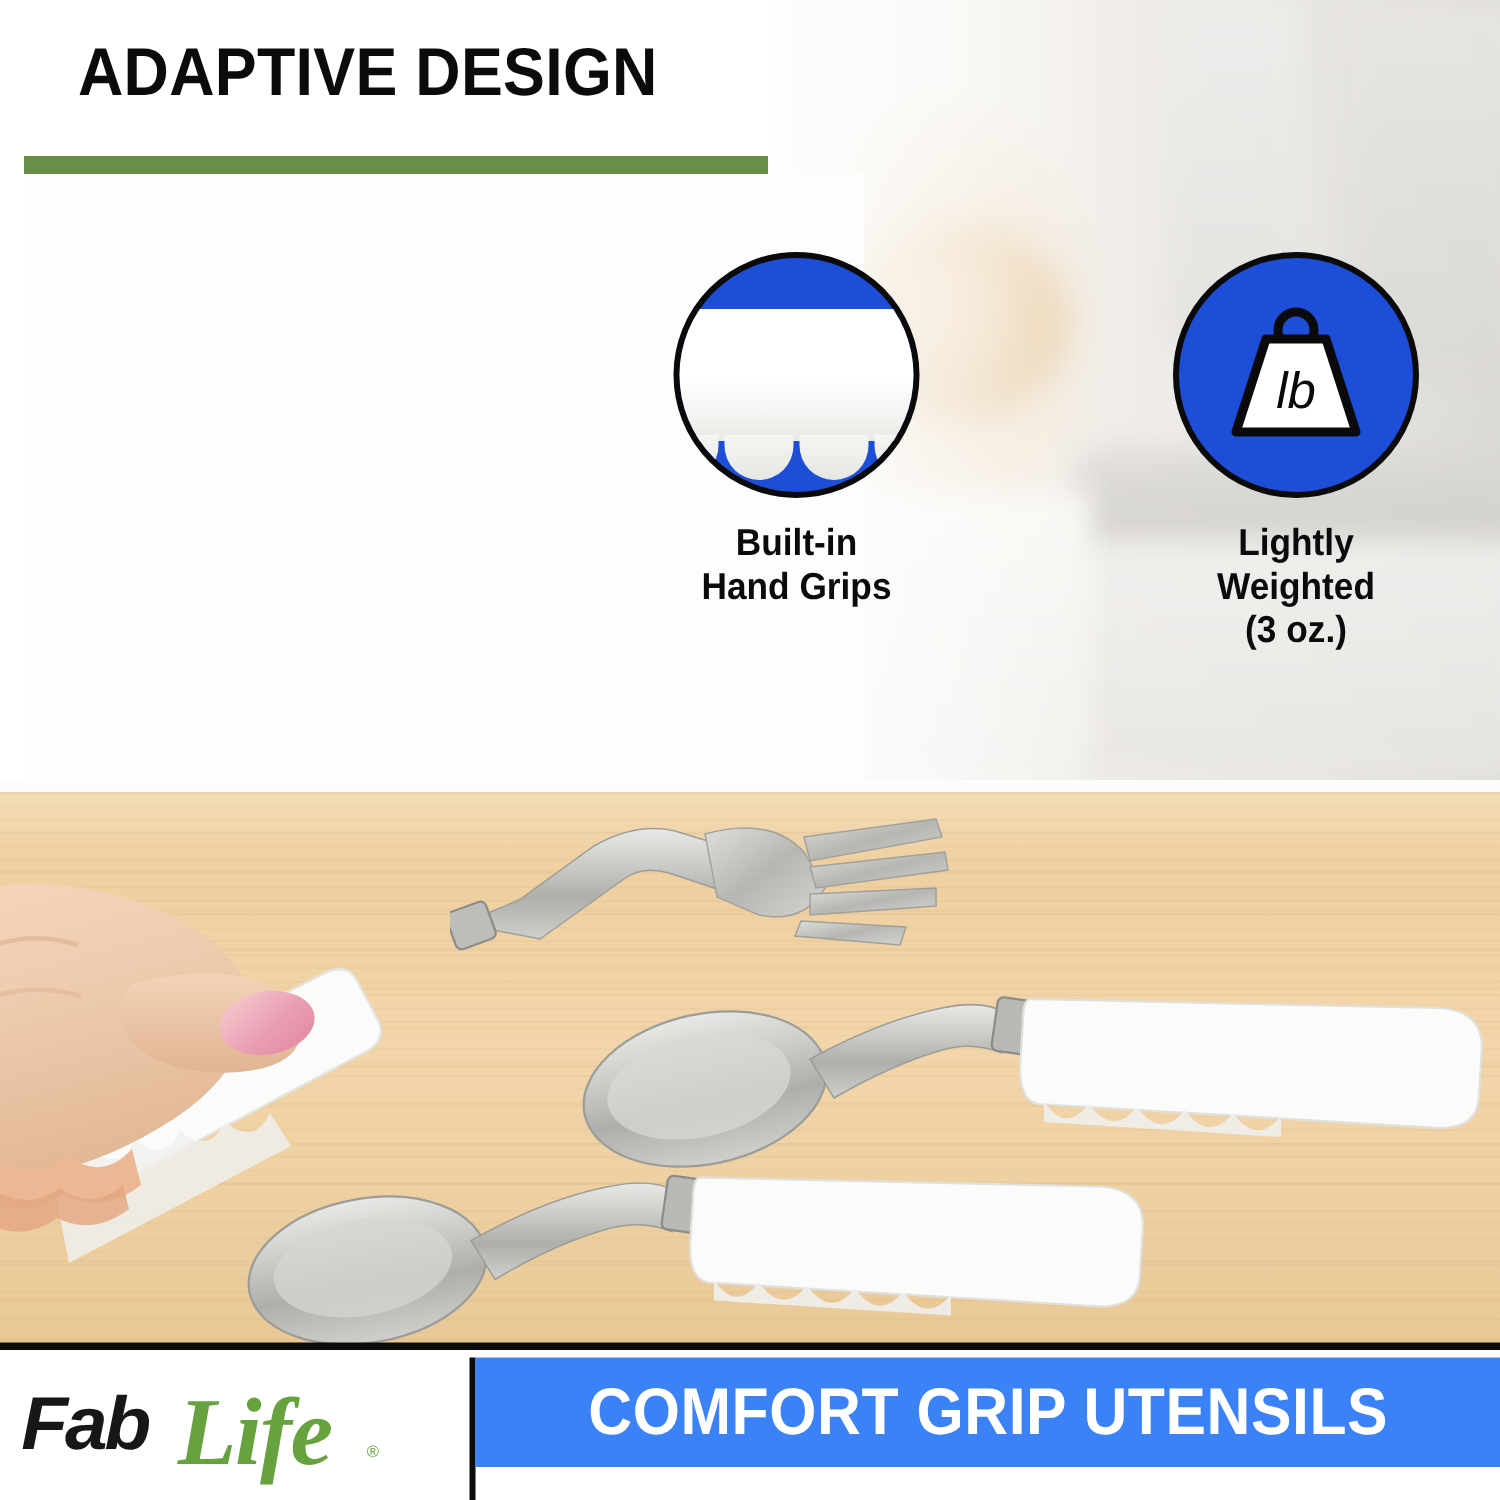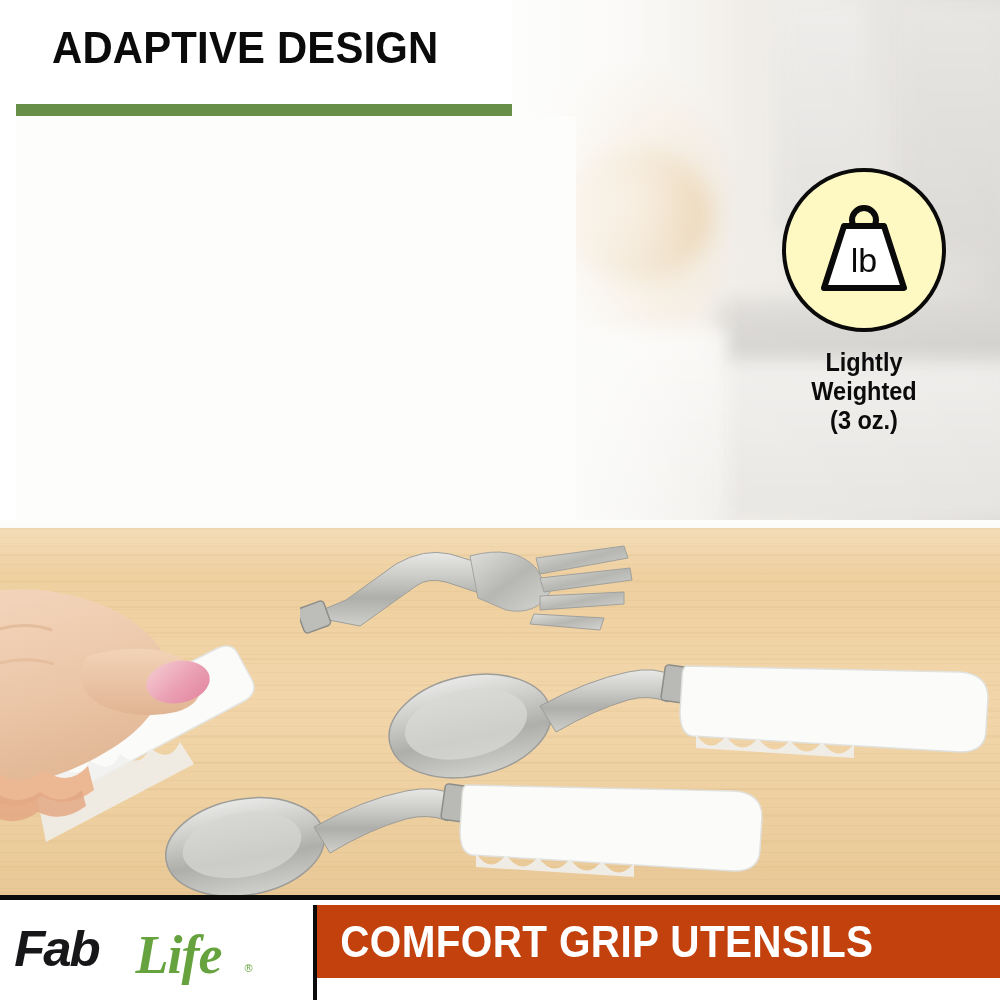--- a/index.html
+++ b/index.html
@@ -81,25 +81,26 @@
   .feature {
     position:absolute; top:168px; width:250px;
     text-align:center;
   }
   .f1 { left:47px; }
   .f2 { left:390px; }
   .f3 { left:723px; }
 
   .circle {
     width:164px; height:164px; border-radius:50%;
-    background:#fef9c3;
+    background:#1d4ed8;
     border:4px solid #0a0a0a;
     margin:0 auto;
     position:relative;
     overflow:hidden;
+    font-style:italic;
   }
 
   
   .handle-diag {
     position:absolute;
     left:-30px; top:22px;
     width:230px; height:62px;
     background:linear-gradient(to bottom, #ffffff 0%, #ffffff 45%, #f2f2f0 72%, #e2e2df 100%);
     border-radius:34px;
     transform:rotate(-19deg);
@@ -195,40 +196,40 @@
   .logo-fab {
     position:absolute; left:6px; top:4px;
     font-family:"Liberation Sans", sans-serif;
     font-weight:bold; font-style:italic;
     font-size:50px; line-height:50px;
     color:#17171a;
     letter-spacing:-2px;
     transform:scaleX(1.02);
   }
   .logo-life {
-    position:absolute; left:127px; top:8px;
+    position:absolute; left:110px; top:8px;
     font-family:"Liberation Serif", serif;
     font-weight:bold; font-style:italic;
-    font-size:54px; line-height:54px;
+    font-size:64px; line-height:54px;
     color:#66a33f;
     letter-spacing:-1px;
   }
   .logo-reg {
     position:absolute; left:236px; top:42px;
     font-family:"Liberation Sans", sans-serif;
     font-size:11px; color:#66a33f;
   }
   .footer-divider {
     position:absolute; left:313px; top:0; width:4px; height:95px;
     background:#0b0b0b;
   }
   .footer-banner {
     position:absolute; left:317px; top:0; width:683px; height:73px;
-    background:#c2410c;
-    display:flex; align-items:center; justify-content:flex-start;
+    background:#3b82f6;
+    display:flex; align-items:center; justify-content:center;
   }
   .footer-banner-text {
     font-family:"Liberation Sans", sans-serif;
     font-weight:bold;
     font-size:44px;
     line-height:48px;
     color:#ffffff;
     letter-spacing:.4px;
     transform:scaleX(.92);
     white-space:nowrap;
@@ -248,20 +249,35 @@
   <div class="bg-bowl"></div>
 
   <div class="left-wash"></div>
   <div class="left-wash-fade"></div>
 
   <div class="header-panel"></div>
   <div class="header-title">ADAPTIVE DESIGN</div>
   <div class="header-rule"></div>
 
 
+  <div class="feature f2">
+    <div class="circle">
+      <div class="handle-horiz"></div>
+      <div class="scallop-row">
+        <span style="left:-6px;"></span>
+        <span style="left:44px;"></span>
+        <span style="left:94px;"></span>
+        <span style="left:144px;"></span>
+      </div>
+    </div>
+    <div class="feature-caption">
+      <div>Built-in</div>
+      <div>Hand Grips</div>
+    </div>
+  </div>
 
   <div class="feature f3">
     <div class="circle">
       <svg class="weight-icon" width="108" height="100" viewBox="0 0 108 100">
         <path d="M54 8 a12 12 0 0 1 12 12 a12 12 0 0 1 -12 12 a12 12 0 0 1 -12 -12 a12 12 0 0 1 12 -12 z" fill="none" stroke="#0a0a0a" stroke-width="6"></path>
         <path d="M34 26 L74 26 L94 88 L14 88 Z" fill="#ffffff" stroke="#0a0a0a" stroke-width="6" stroke-linejoin="round"></path>
         <text x="54" y="72" text-anchor="middle" font-family="Liberation Sans, sans-serif" font-size="34" fill="#0a0a0a">lb</text>
       </svg>
     </div>
     <div class="feature-caption">

